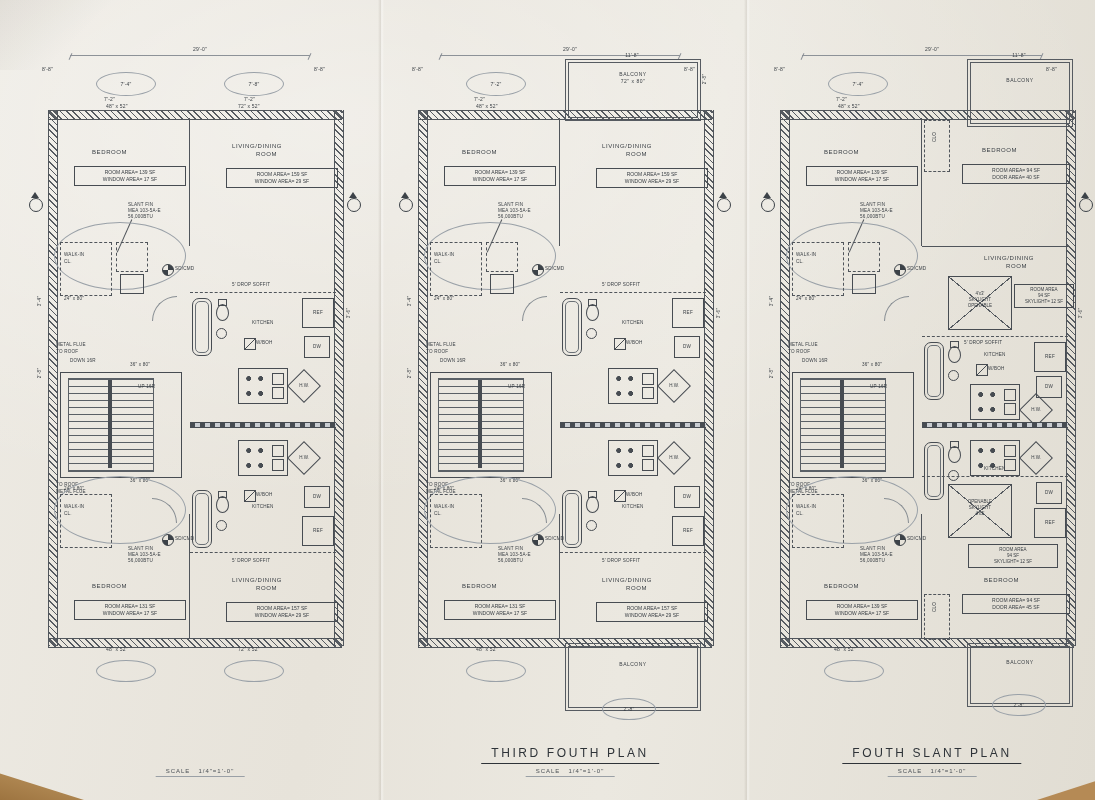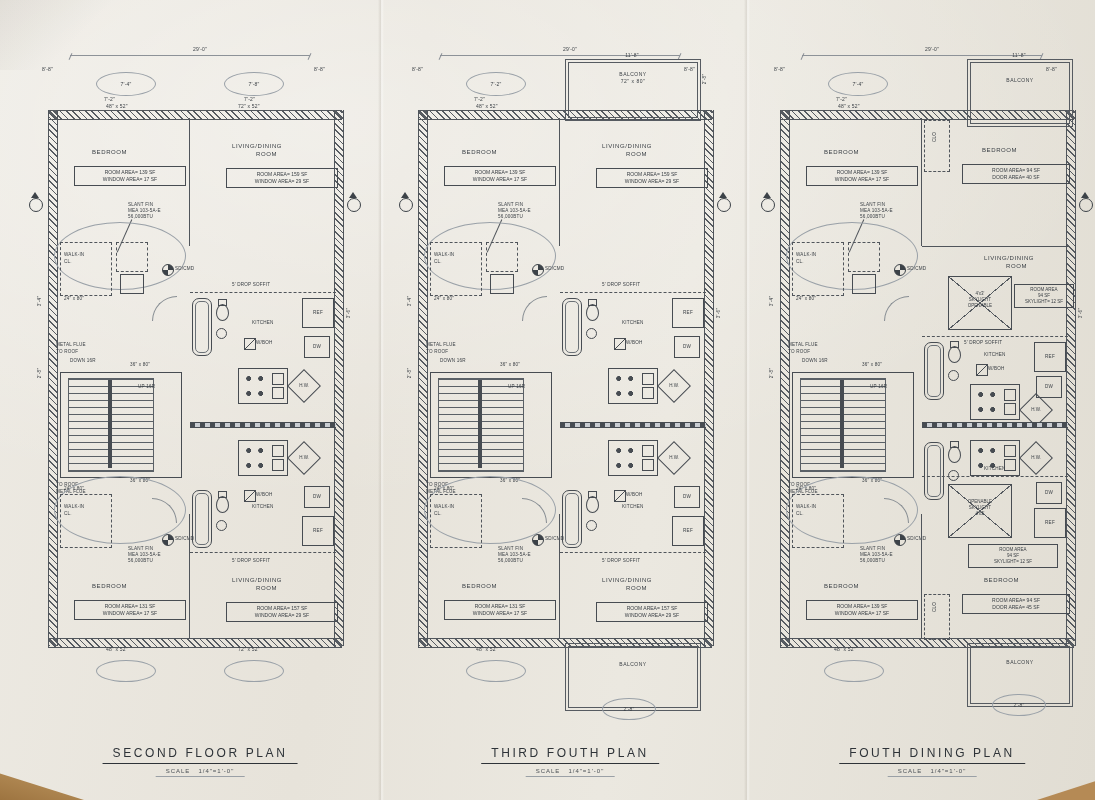--- a/index.html
+++ b/index.html
@@ -201,21 +201,20 @@
       <div class="ln">WINDOW AREA= 29 SF</div>
     </div>
     <div class="t t45" style="left:88px;top:500px">SLANT FIN</div>
     <div class="t t45" style="left:88px;top:506px">MEA 103-5A-E</div>
     <div class="t t45" style="left:88px;top:512px">56,000BTU</div>
     <div class="t" style="left:66px;top:600px">48" x 52"</div>
     <div class="t" style="left:198px;top:600px">72" x 52"</div>
     <div class="cld" style="left:56px;top:614px;width:58px;height:20px"></div>
     <div class="cld" style="left:184px;top:614px;width:58px;height:20px"></div>
 
-    <div class="ptitle">SECOND FLOOR PLAN</div>
     <div class="pscale">
       <span>SCALE</span><span>1/4"=1'-0"</span>
     </div>
   </section>
 
   <section class="plan" style="left:410px;top:46px">
     <div class="t tc" style="top:0">29'-0"</div>
     <div class="dim" style="left:30px;top:9px;width:240px"></div>
     <div class="t" style="left:2px;top:20px">8'-8"</div>
     <div class="t" style="left:274px;top:20px">8'-8"</div>
@@ -485,21 +484,21 @@
     <div class="t t45" style="left:88px;top:500px">SLANT FIN</div>
     <div class="t t45" style="left:88px;top:506px">MEA 103-5A-E</div>
     <div class="t t45" style="left:88px;top:512px">56,000BTU</div>
     <div class="t" style="left:62px;top:600px">48" x 52"</div>
     <div class="cld" style="left:52px;top:614px;width:58px;height:20px"></div>
     <div class="balc" style="left:198px;top:600px;width:98px;height:44px;padding-top:12px">
       <div class="ln">BALCONY</div>
     </div>
     <div class="cld t" style="left:220px;top:648px;width:52px;height:20px;line-height:20px">2'-8"</div>
 
-    <div class="ptitle">FOUTH DINING PLAN</div>
+    <div class="ptitle">FOUTH SLANT PLAN</div>
     <div class="pscale">
       <span>SCALE</span><span>1/4"=1'-0"</span>
     </div>
   </section>
 
   <div class="corner-bl"></div>
   <div class="corner-br"></div>
 </div>
 
 </body></html>

